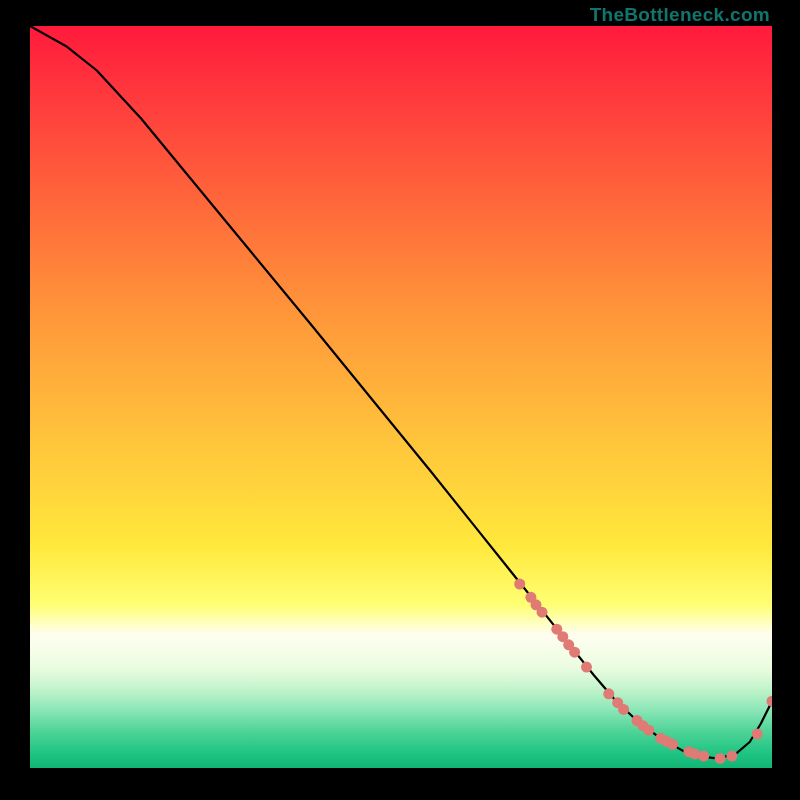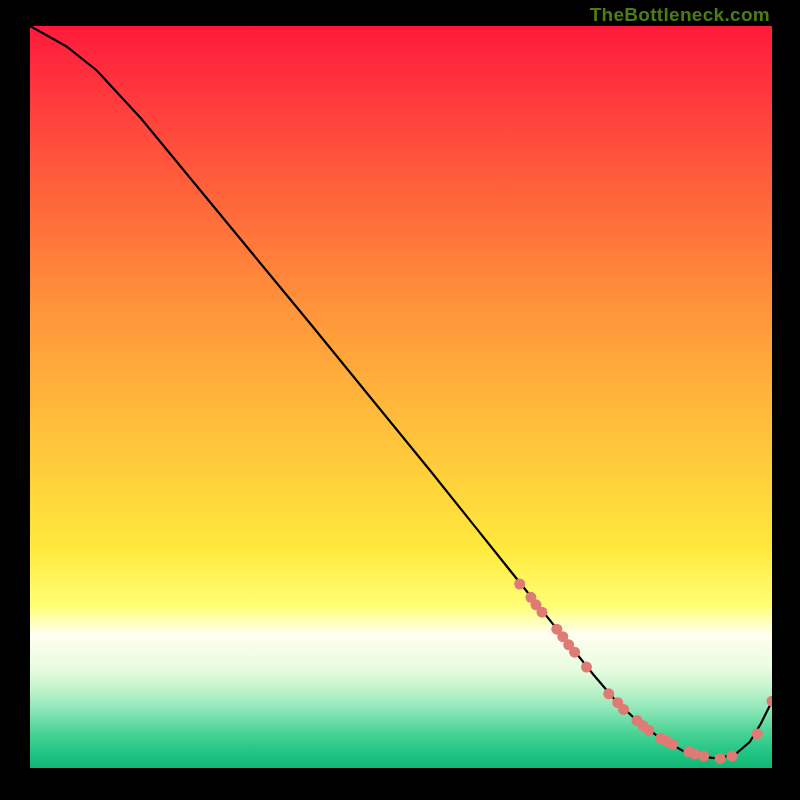--- a/index.html
+++ b/index.html
@@ -50,21 +50,21 @@
     inset: 0;
     width: 100%;
     height: 100%;
     pointer-events: none;
   }
   .branding {
     position: absolute;
     right: 30px;
     top: 4px;
     font: 600 19px Arial, Helvetica, sans-serif;
-    color: #4d7c0f;
+    color: #0f766e;
     letter-spacing: 0.3px;
     user-select: none;
   }
 </style>
 </head>
 <body>
 
 <div class="stage">
   <div class="branding">TheBottleneck.com</div>
 

